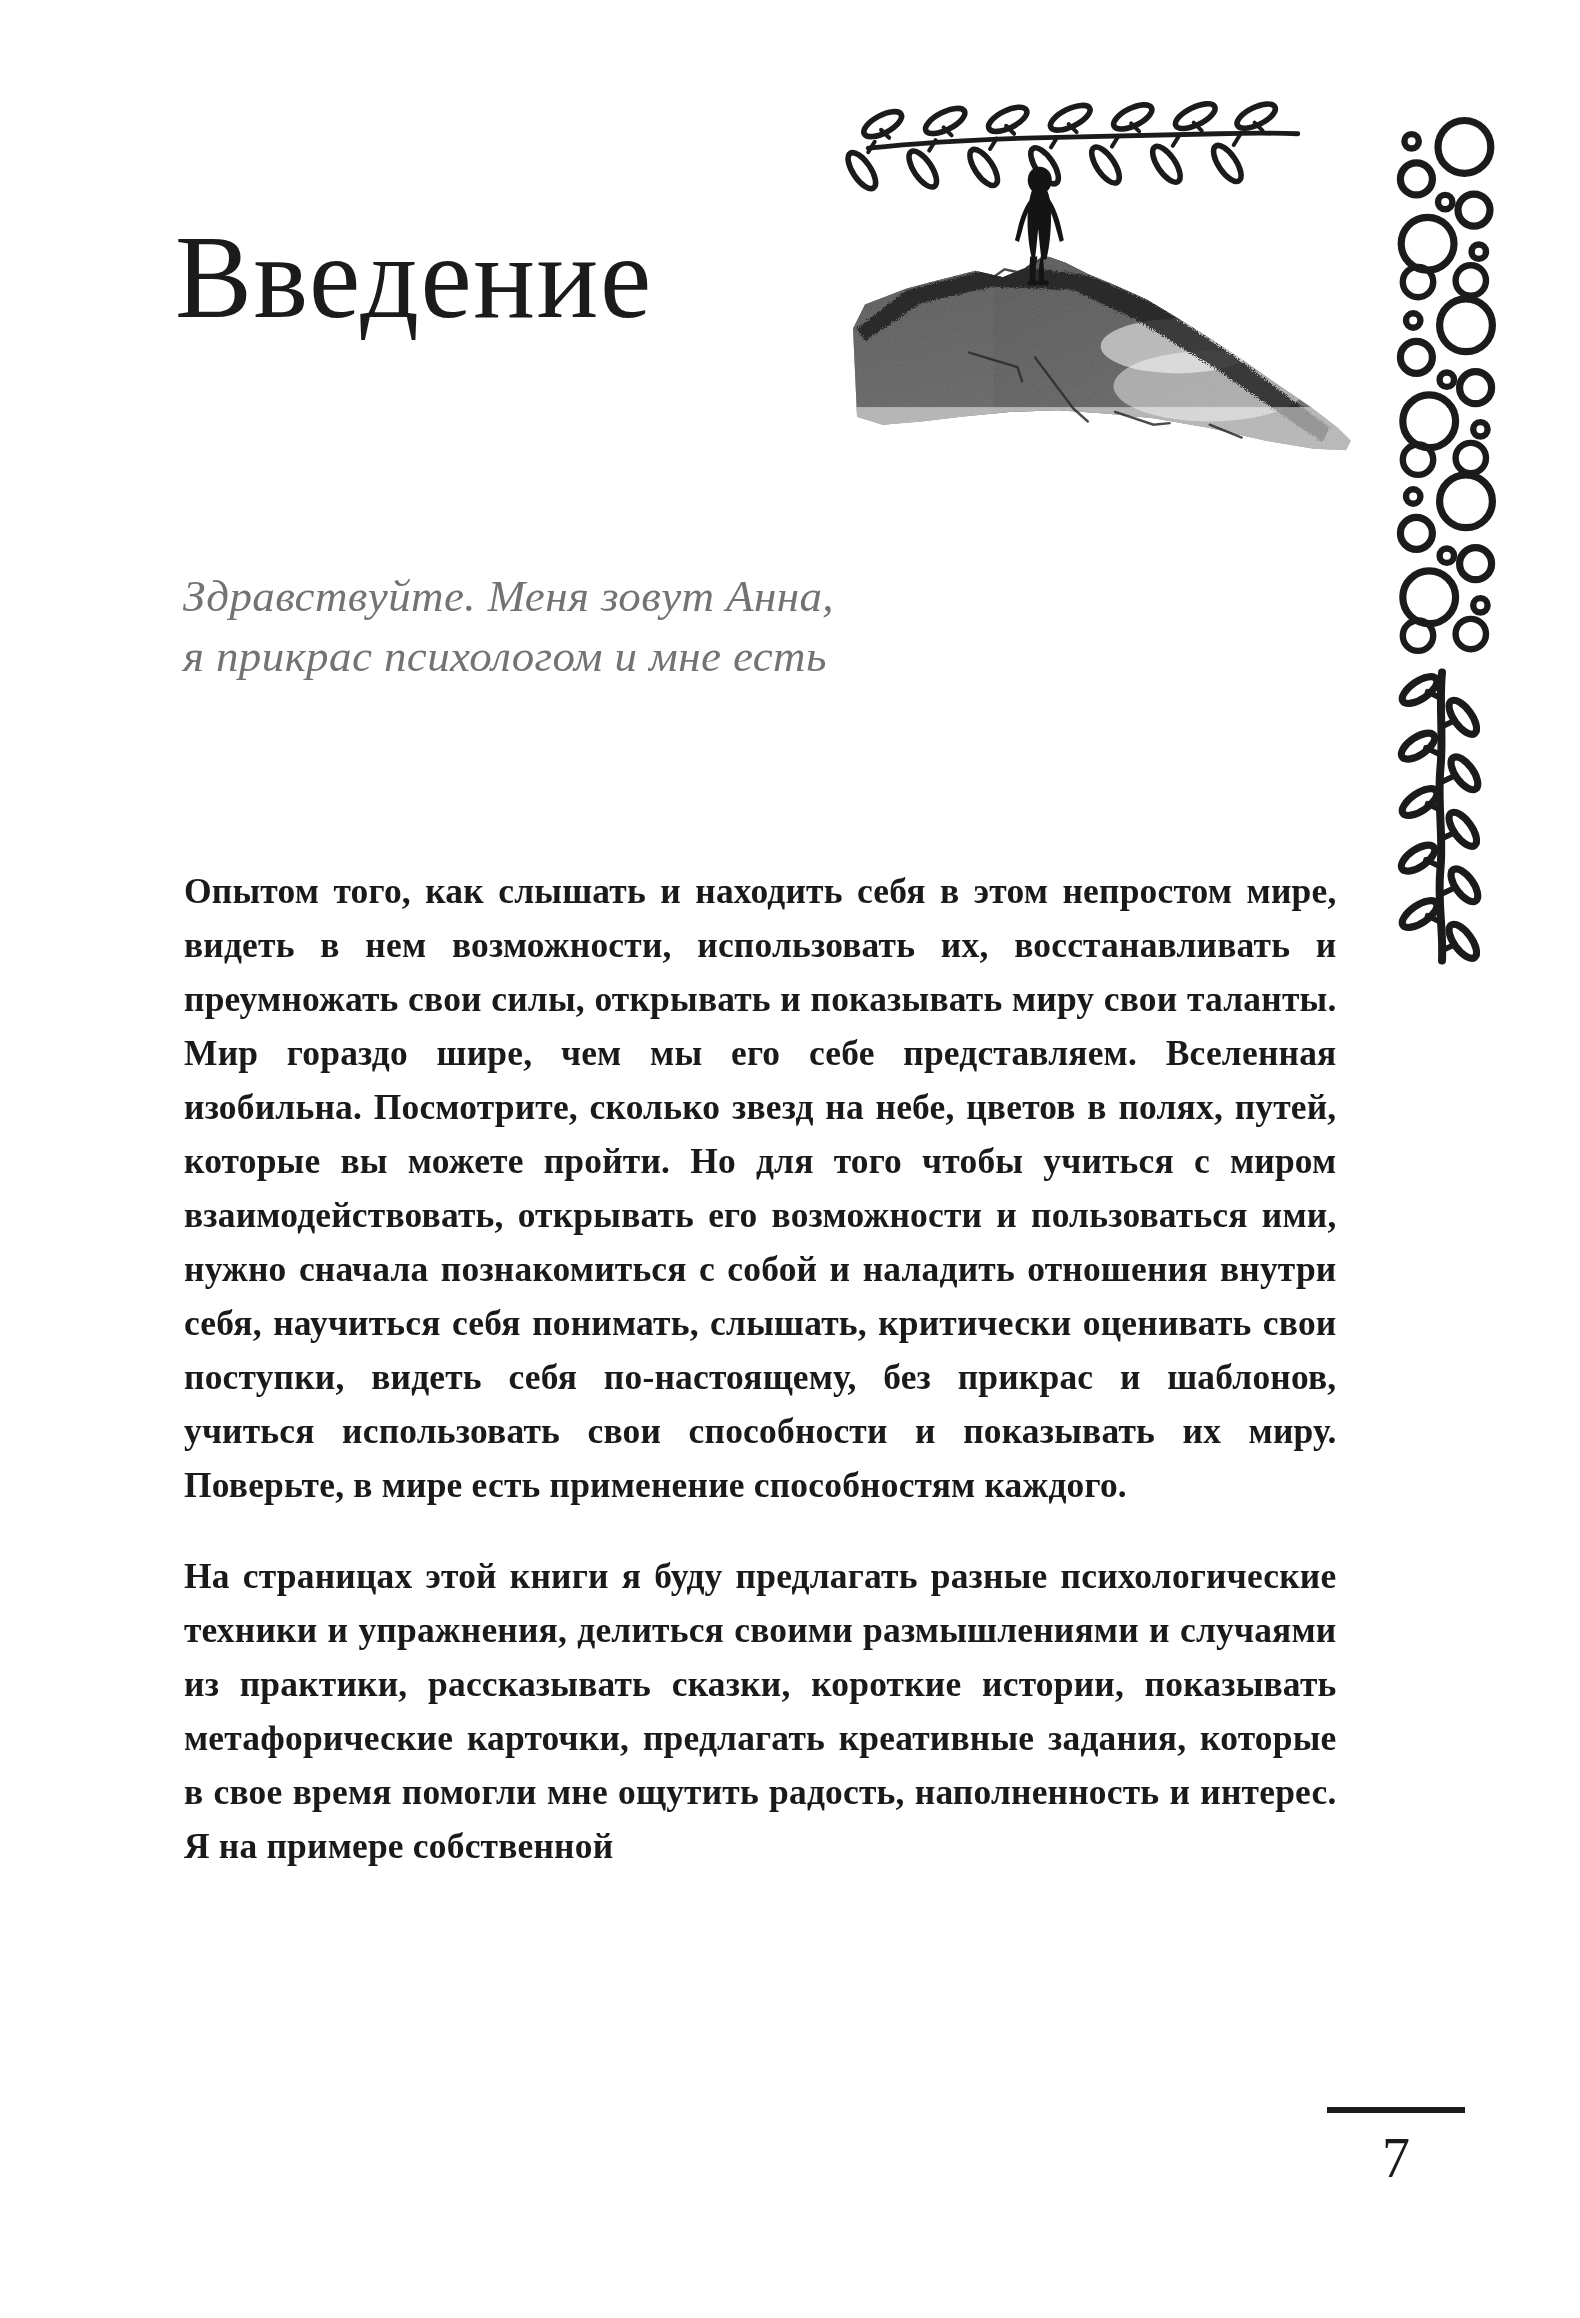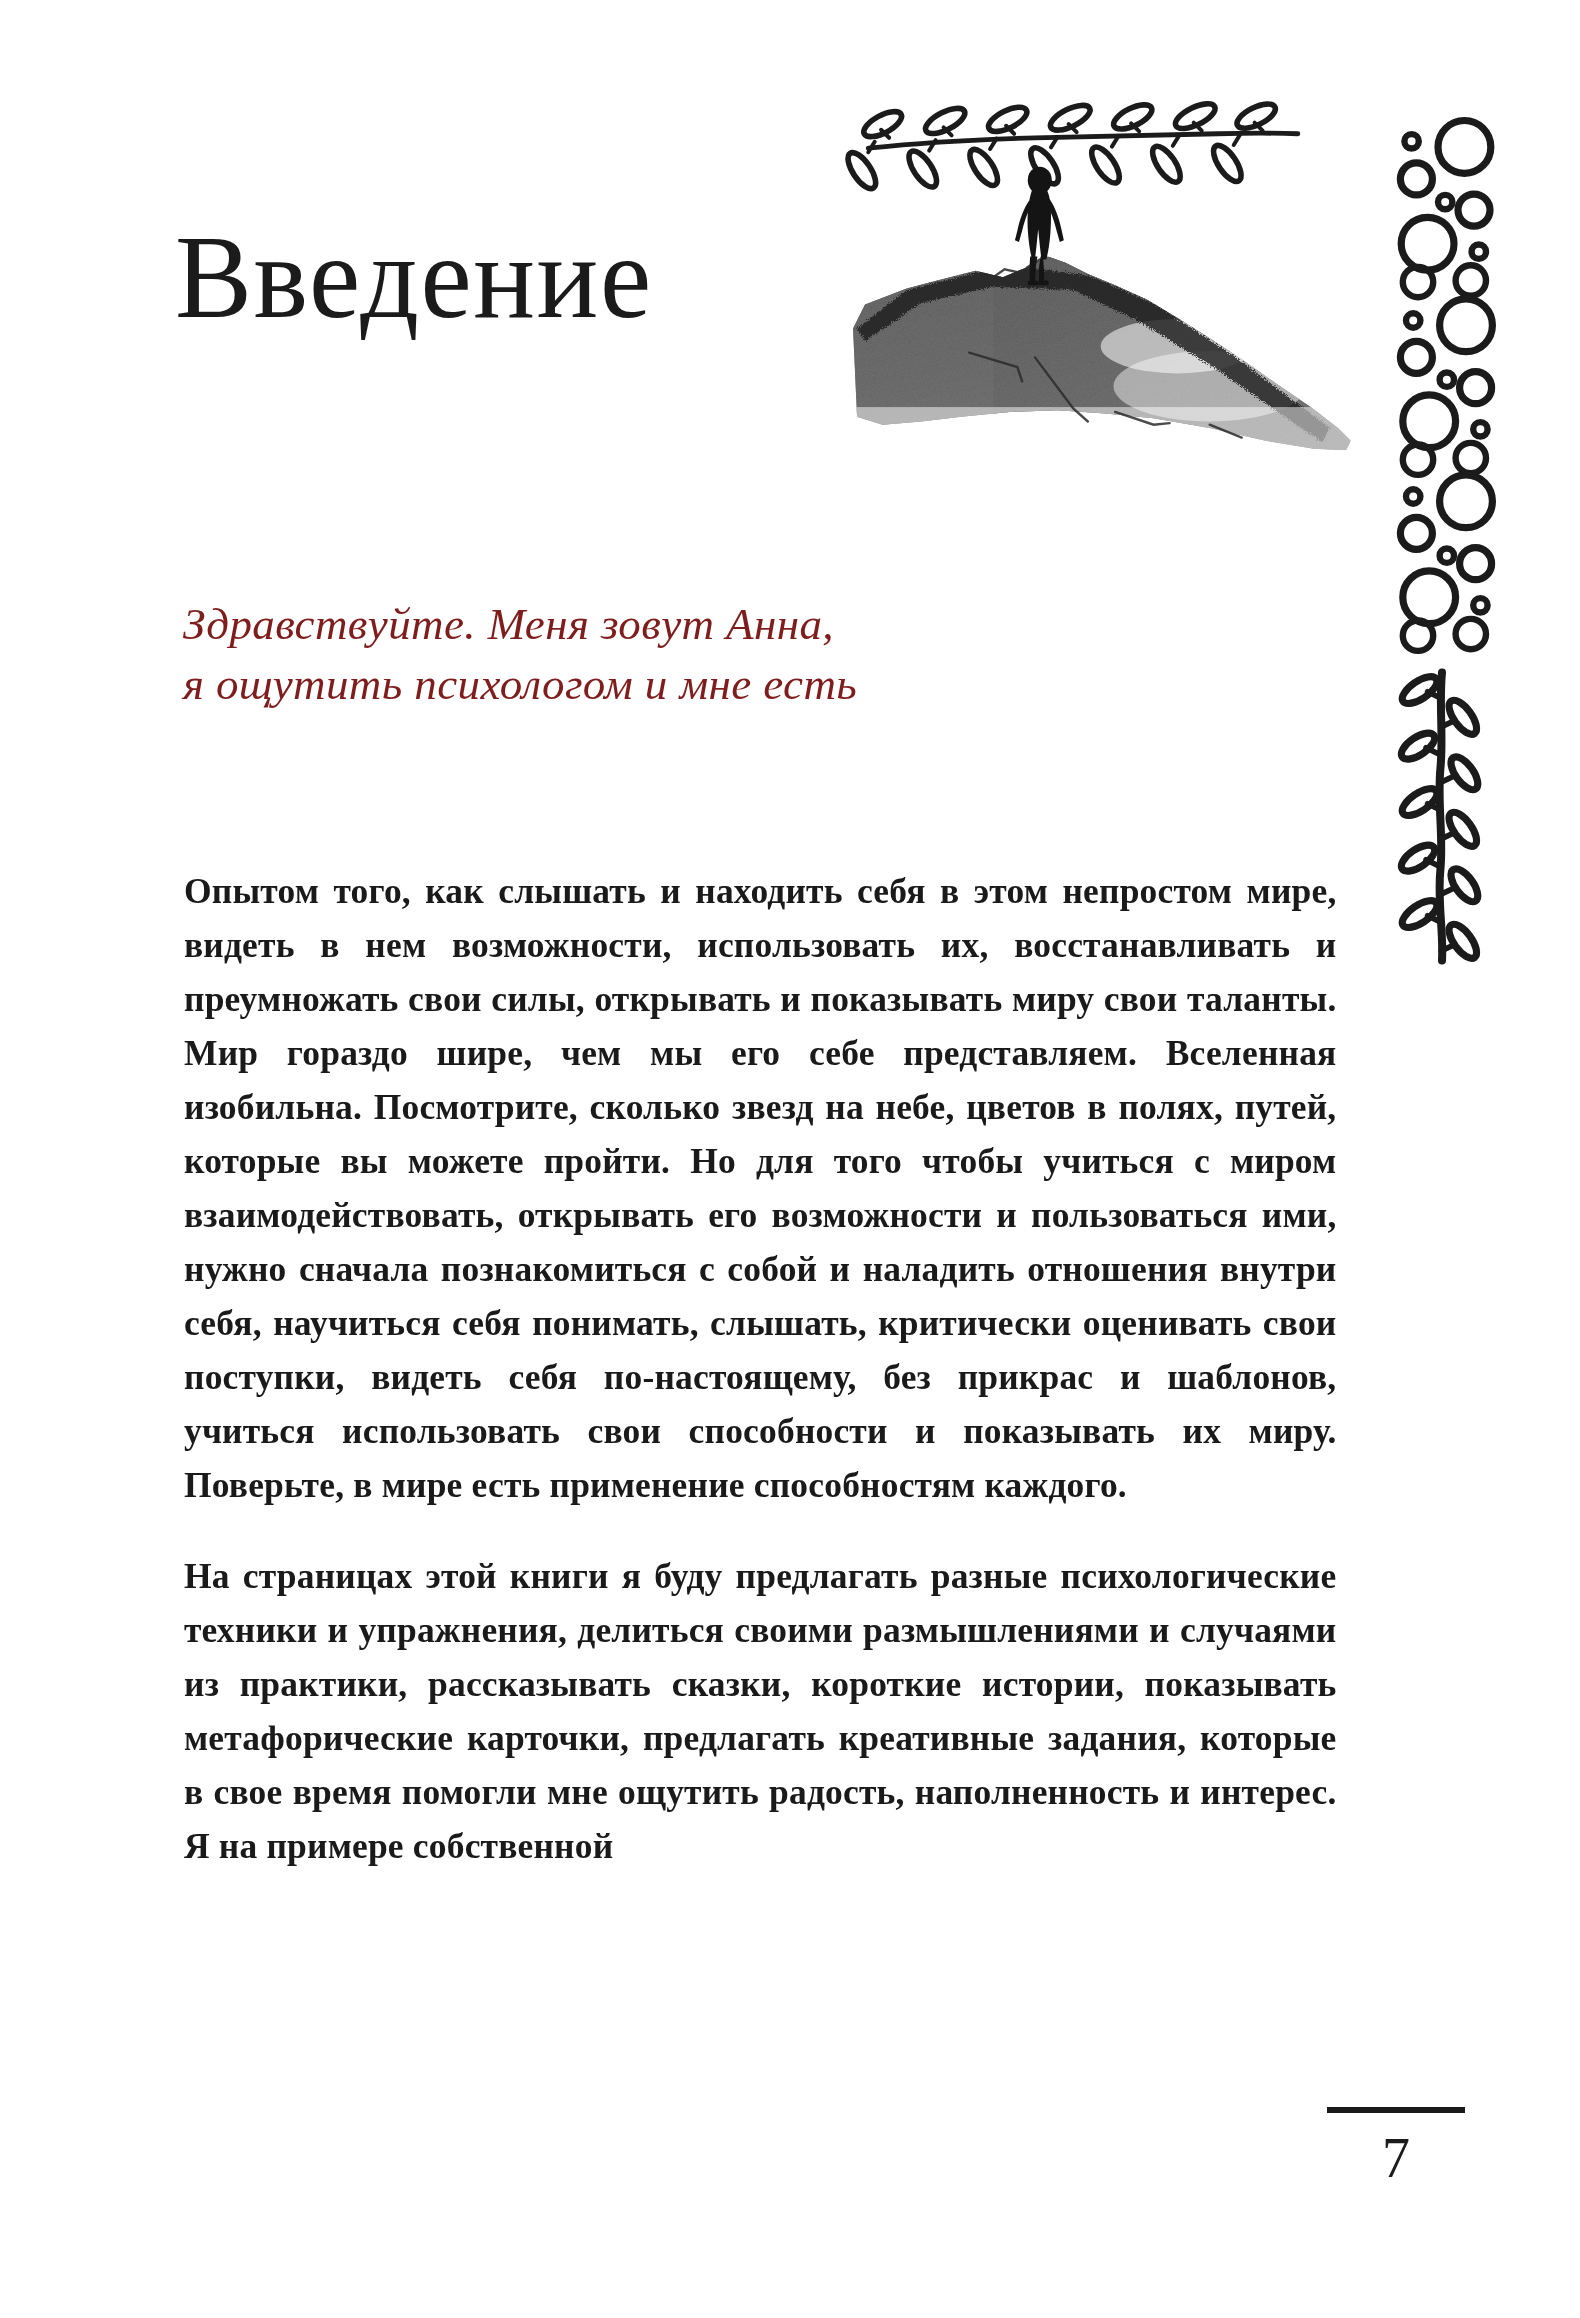--- a/index.html
+++ b/index.html
@@ -56,27 +56,27 @@
     top: 96px;
     width: 144px;
     height: 873px;
   }
   .border-ornament svg { display: block; }
 
   
   .intro-script {
     position: absolute;
     left: 183px;
-    top: 594px;
+    top: 566px;
     width: 849px;
     font-family: "Liberation Serif", "DejaVu Serif", serif;
     font-style: italic;
     font-size: 45px;
     line-height: 1.34;
-    color: #7f1d1d;
+    color: #737373;
     letter-spacing: 0.4px;
   }
   .intro-script .ln { display: block; white-space: nowrap; }
 
   
   .body-text {
     position: absolute;
     left: 184px;
     top: 864px;
     width: 1170px;
@@ -312,21 +312,21 @@
             <path d="M99,928 L116,920"></path>
           <path d="M97,998 L114,990"></path>
             <path d="M99,1068 L116,1060"></path>
         </g>
       </g>
     </svg>
   </div>
 
   <div class="intro-script">
     <span class="ln">Здравствуйте. Меня зовут Анна,</span>
-    <span class="ln">я ощутить психологом и мне есть</span>
+    <span class="ln">я прикрас психологом и мне есть</span>
   </div>
 
   <div class="body-text">
     <p class="para">Опытом того, как слышать и находить себя в этом непростом мире, видеть в нем возможности, использовать их, восстанавливать и преумножать свои силы, открывать и показывать миру свои таланты. Мир гораздо шире, чем мы его себе представляем. Вселенная изобильна. Посмотрите, сколько звезд на небе, цветов в полях, путей, которые вы можете пройти. Но для того чтобы учиться с миром взаимодействовать, открывать его возможности и пользоваться ими, нужно сначала познакомиться с собой и наладить отношения внутри себя, научиться себя понимать, слышать, критически оценивать свои поступки, видеть себя по-настоящему, без прикрас и шаблонов, учиться использовать свои способности и показывать их миру. Поверьте, в мире есть применение способностям каждого.</p>
     <p class="para">На страницах этой книги я буду предлагать разные психологические техники и упражнения, делиться своими размышлениями и случаями из практики, рассказывать сказки, короткие истории, показывать метафорические карточки, предлагать креативные задания, которые в свое время помогли мне ощутить радость, наполненность и интерес. Я на примере собственной</p>
   </div>
 
   <div class="footer">
     <div class="footer-rule"></div>
     <span class="page-number">7</span>

